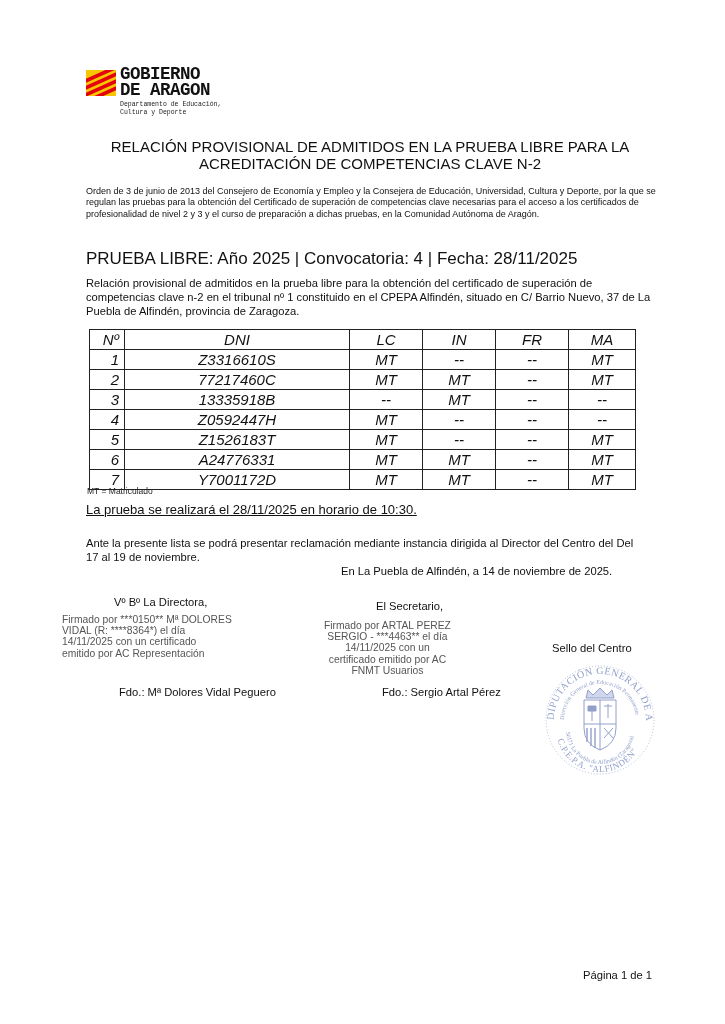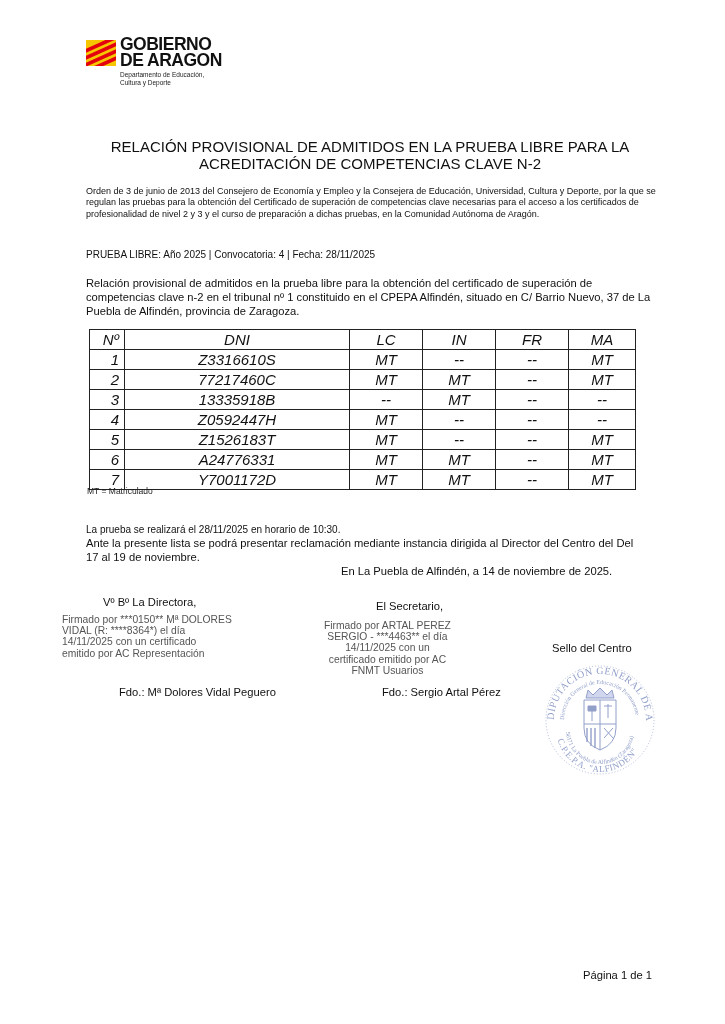--- a/index.html
+++ b/index.html
@@ -1,39 +1,39 @@
 <!DOCTYPE html>
 <html><head>
   <meta charset="utf-8">
   <style>
     html, body { margin: 0; padding: 0; background: #ffffff; }
     body { width: 725px; height: 1024px; position: relative; overflow: hidden;
       font-family: "Liberation Sans", sans-serif; color: #111; }
     .abs { position: absolute; }
 
     
-    #logo { left: 86px; top: 34px; width: 170px; height: 60px; }
+    #logo { left: 86px; top: 64px; width: 170px; height: 60px; font-family: Liberation Mono, monospace; }
     #logo .flag { position: absolute; left: 0; top: 6px; width: 30px; height: 26px; overflow: hidden; }
     #logo .flag .band { position: absolute; left: -6px; width: 42px; height: 4px; background: #e3000f; transform: skewY(-24deg); }
     #logo .flag .bg { position: absolute; left:0; top:0; width:30px; height:26px; background:#f6c700; }
     #logo .brand { position: absolute; left: 34px; top: 2px; font-weight: bold; font-size: 17.5px; line-height: 16px; letter-spacing: -0.5px; color: #111; }
     #logo .dept { position: absolute; left: 34px; top: 37px; font-size: 6.5px; line-height: 8px; color: #222; }
 
     .title { left: 80px; width: 580px; top: 138px; text-align: center; font-size: 15px; line-height: 17px; color: #111; }
     .order { left: 86px; width: 570px; top: 186px; font-size: 9px; line-height: 11.3px; }
-    .meta { left: 86px; top: 249px; font-size: 10px; }
+    .meta { left: 86px; top: 249px; font-size: 17px; }
     .intro { left: 86px; width: 570px; top: 276px; font-size: 11.2px; line-height: 14px; }
 
     table.adm { position: absolute; left: 89px; top: 329px; border-collapse: collapse; font-size: 15px; font-style: italic; }
     table.adm th, table.adm td { border: 1.3px solid #222; height: 19px; padding: 0 4px; font-weight: normal; text-align: center; }
     table.adm td.num, table.adm th.num { text-align: right; padding-right: 5px; }
     .c-num { width: 25px; } .c-dni { width: 216px; } .c-sub { width: 64px; } .c-ma { width: 58px; margin-top: 44px; }
 
     .legend { left: 87px; top: 486px; font-size: 8.5px; color: #222; }
-    .p1 { left: 86px; top: 524px; font-size: 10px; }
+    .p1 { left: 86px; top: 502px; font-size: 13px; text-decoration: underline; }
     .p2 { left: 86px; width: 560px; top: 536px; font-size: 11.2px; line-height: 14px; }
     .p3 { left: 341px; top: 565px; font-size: 11.2px; }
 
     .sig-role { font-size: 11.2px; }
     .mono { font-family: Liberation Sans, sans-serif; font-size: 10.3px; line-height: 11.2px; color: #555; white-space: pre; }
     .fdo { font-size: 11.2px; text-align: right; }
 
     #stamp { left: 538px; top: 658px; width: 122px; height: 118px; }
     .page { left: 583px; top: 969px; font-size: 11.2px; }
   </style>
@@ -136,21 +136,21 @@
         <td>MT</td>
       </tr>
     </tbody>
 </table>
 
 <div class="abs legend">MT = Matriculado</div>
 <div class="abs p1">La prueba se realizará el 28/11/2025 en horario de 10:30.</div>
 <div class="abs p2">Ante la presente lista se podrá presentar reclamación mediante instancia dirigida al Director del Centro del Del 17 al 19 de noviembre.</div>
 <div class="abs p3">En La Puebla de Alfindén, a 14 de noviembre de 2025.</div>
 
-<div class="abs sig-role" style="left:103px; top:596px;">Vº Bº La Directora,</div>
+<div class="abs sig-role" style="left:114px; top:596px;">Vº Bº La Directora,</div>
 <div class="abs mono" style="left:62px; top:614px;">Firmado por ***0150** Mª DOLORES
 VIDAL (R: ****8364*) el día
 14/11/2025 con un certificado
 emitido por AC Representación</div>
 <div class="abs fdo" style="left:119px; top:686px;">Fdo.: Mª Dolores Vidal Peguero</div>
 
 <div class="abs sig-role" style="left:376px; top:600px;">El Secretario,</div>
 <div class="abs mono" style="left:324px; top:620px;text-align:center;">Firmado por ARTAL PEREZ
 SERGIO - ***4463** el día
 14/11/2025 con un

